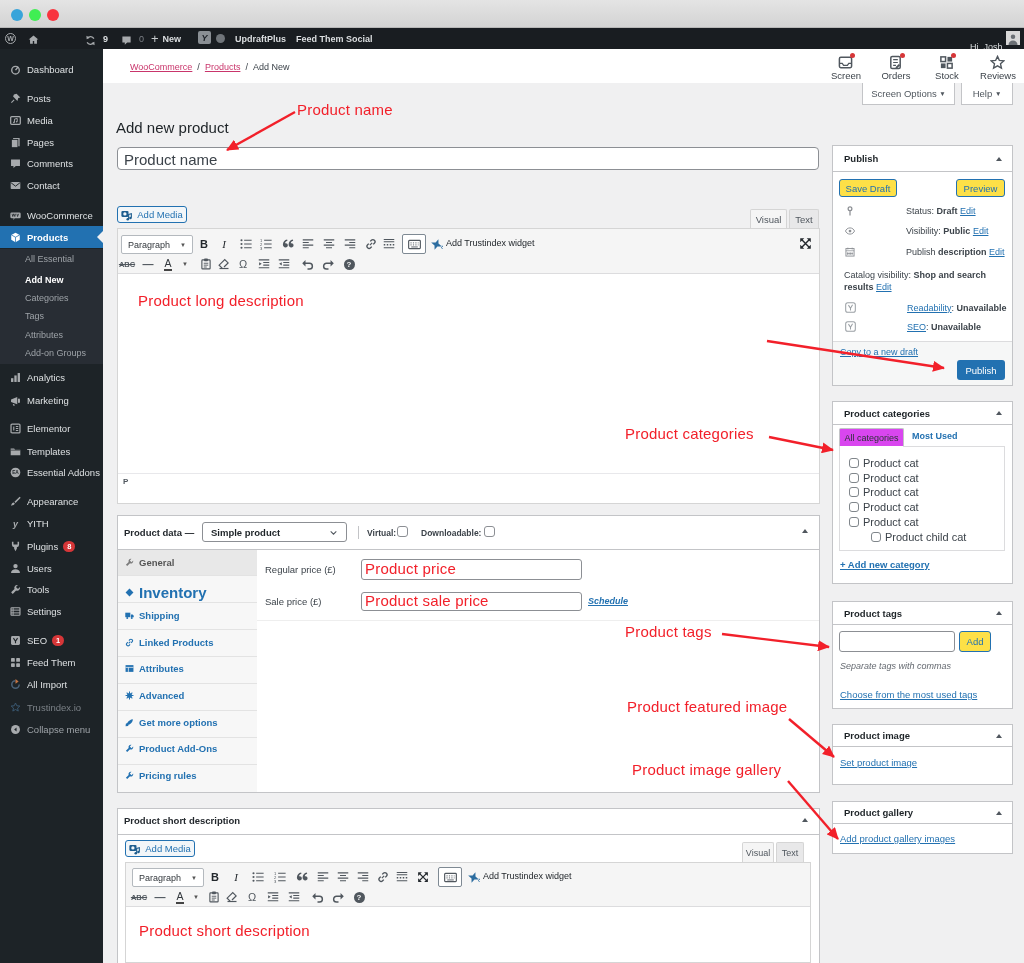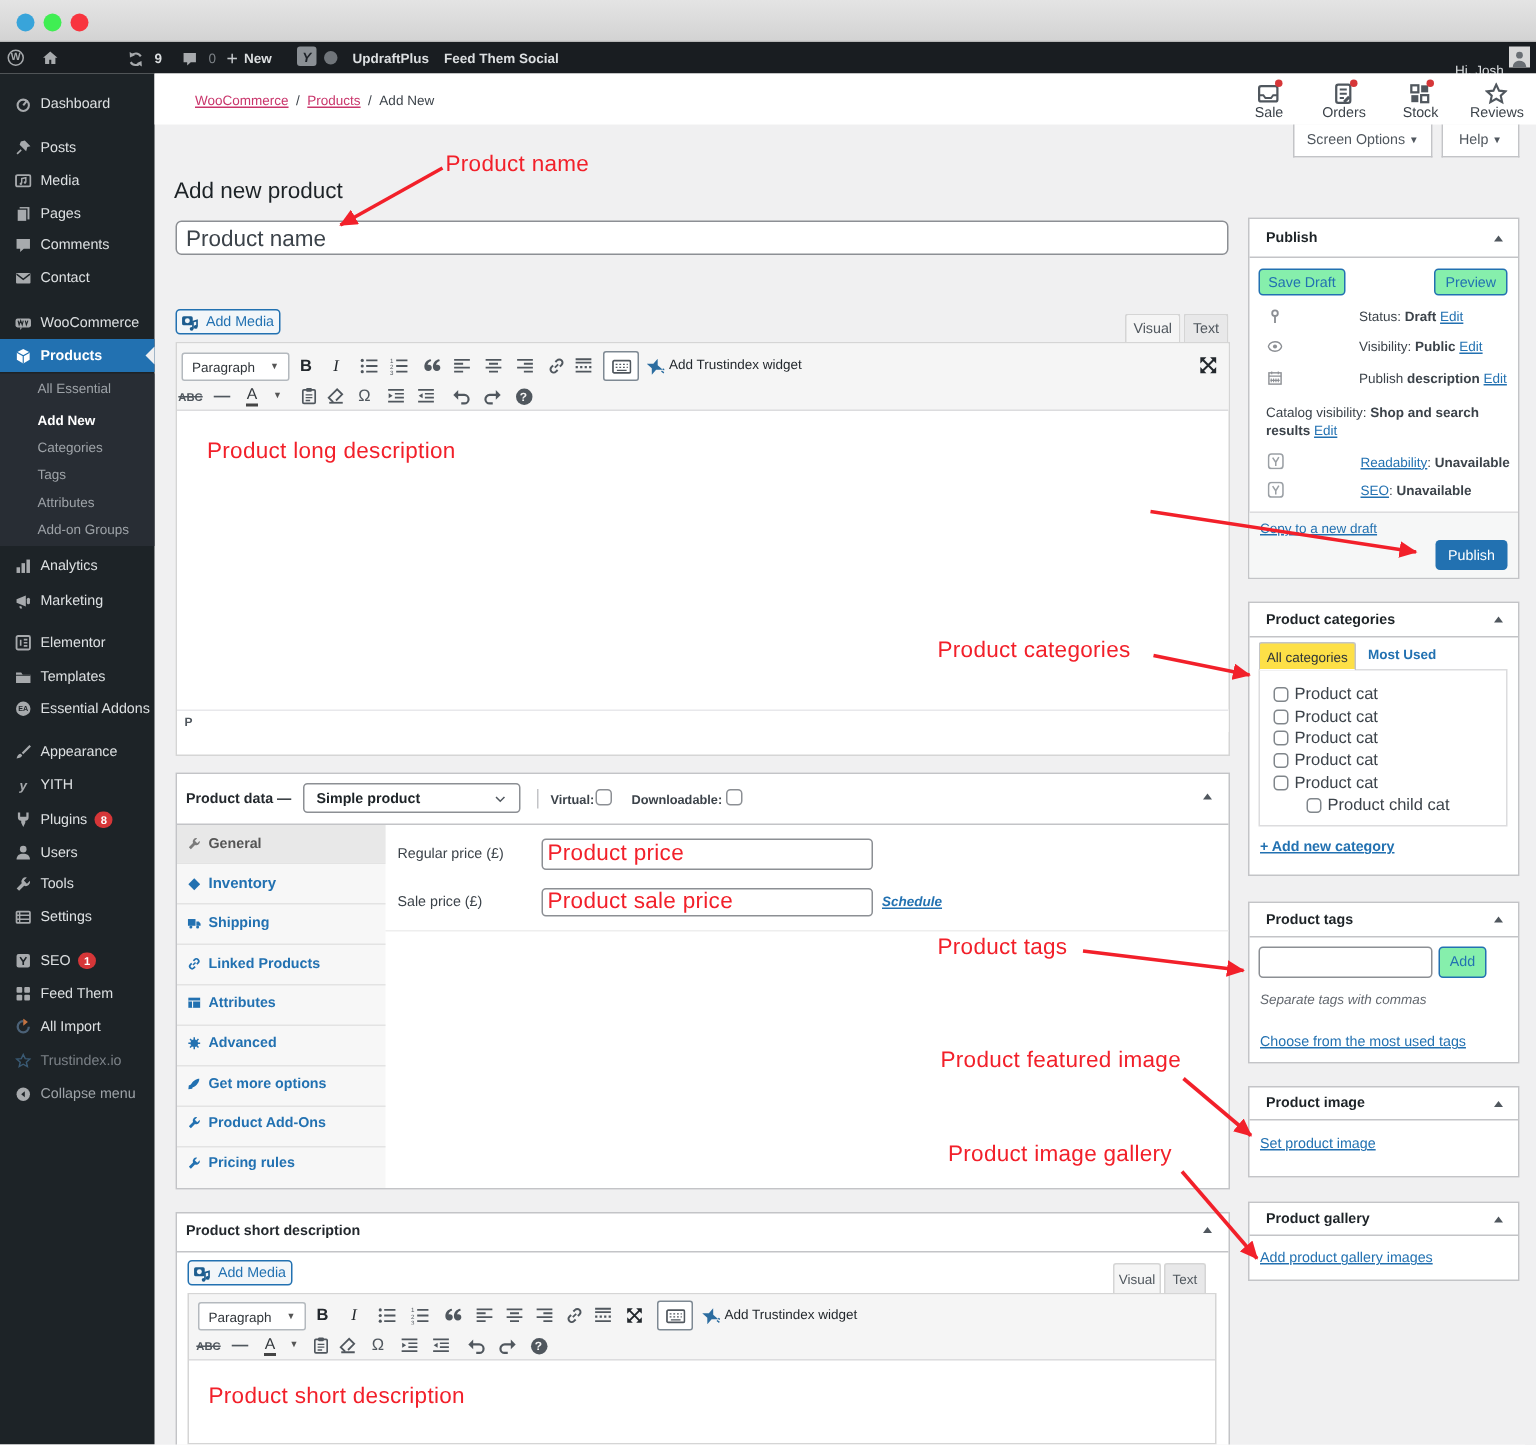--- a/index.html
+++ b/index.html
@@ -3,21 +3,21 @@
 <style>
 *{box-sizing:border-box;margin:0;padding:0;}
 body{font-family:"Liberation Sans",sans-serif;background:#fff;}
 #page{position:relative;width:1024px;height:963px;background:#f0f0f1;overflow:hidden;font-family:"Liberation Sans",sans-serif;}
 .abs{position:absolute;}
 a{text-decoration:underline;color:#2271b1;}
 .red{position:absolute;color:#f2202a;font-size:15px;font-weight:500;white-space:nowrap;letter-spacing:.2px;}
 .box{position:absolute;background:#fff;border:1px solid #c3c4c7;}
 .bh{display:flex;align-items:center;justify-content:space-between;padding:0 10px 0 11px;font-weight:bold;color:#1d2327;font-size:9.5px;border-bottom:1px solid #c3c4c7;}
 .tri{width:0;height:0;border-left:3.5px solid transparent;border-right:3.5px solid transparent;border-bottom:4.5px solid #50575e;}
-.btn2{position:absolute;display:flex;align-items:center;justify-content:center;background:#86efac;border:1px solid #2271b1;border-radius:3px;color:#2271b1;font-size:9.5px;}
+.btn2{position:absolute;display:flex;align-items:center;justify-content:center;background:#fde047;border:1px solid #2271b1;border-radius:3px;color:#2271b1;font-size:9.5px;}
 .cb{position:absolute;width:11px;height:11px;border:1px solid #8c8f94;border-radius:3px;background:#fff;}
 .mi{position:absolute;display:flex;align-items:center;color:#dde0e2;font-size:9.5px;height:14px;left:10px;}
 .mi svg{margin-right:6px;flex:none;}
 .smi{position:absolute;left:25px;color:#9ea3a8;font-size:9px;height:12px;display:flex;align-items:center;}
 .row{position:absolute;display:flex;align-items:center;font-size:9px;color:#3c434a;white-space:nowrap;gap:44px;}
 .tbi{position:absolute;display:flex;align-items:center;justify-content:center;color:#50575e;}
 </style></head><body>
 <div id="page">
 
 <div class="abs" style="left:0;top:0;width:1024px;height:28px;background:linear-gradient(#e4e4e4,#d3d3d3);border-bottom:1px solid #b7b7b7;">
@@ -248,21 +248,21 @@
       <span>Collapse menu</span>
     </div>
 <div class="abs" style="left:103px;top:49px;width:921px;height:34px;background:#fff;"></div>
 <div class="abs" style="left:130px;top:62px;font-size:9px;color:#3c434a;white-space:nowrap;">
 <a style="color:#c9356b;">WooCommerce</a>&nbsp; / &nbsp;<a style="color:#c9356b;">Products</a>&nbsp; / &nbsp;Add New</div>
 <div class="abs" style="left:838px;top:55px;"><svg width="15" height="15" viewBox="0 0 16 16" style="">
         <rect x="1.5" y="2.5" width="13" height="11" rx="1.5" fill="none" stroke="#50575e" stroke-width="1.6"></rect>
         <path d="M1.5 9h3l1.5 2h4L11.5 9h3" fill="none" stroke="#50575e" stroke-width="1.4"></path>
       </svg></div>
 <div class="abs" style="left:850px;top:53px;width:5px;height:5px;border-radius:50%;background:#d63638;"></div>
-<div class="abs" style="left:821px;top:70px;width:50px;text-align:center;font-size:9.5px;color:#3c434a;">Sale</div>
+<div class="abs" style="left:821px;top:70px;width:50px;text-align:center;font-size:9.5px;color:#3c434a;">Screen</div>
 <div class="abs" style="left:888px;top:55px;"><svg width="15" height="15" viewBox="0 0 16 16" style="">
         <rect x="3" y="1.5" width="10" height="13" rx="1.5" fill="none" stroke="#50575e" stroke-width="1.6"></rect>
         <path d="M5.5 5h5M5.5 8h5M5.5 11h3" stroke="#50575e" stroke-width="1.3"></path>
         <path d="M9 15l4-4-1.5-1.5L8 13z" fill="#50575e"></path>
       </svg></div>
 <div class="abs" style="left:900px;top:53px;width:5px;height:5px;border-radius:50%;background:#d63638;"></div>
 <div class="abs" style="left:871px;top:70px;width:50px;text-align:center;font-size:9.5px;color:#3c434a;">Orders</div>
 <div class="abs" style="left:939px;top:55px;"><svg width="15" height="15" viewBox="0 0 16 16" style="">
         <rect x="2" y="2" width="5" height="5" fill="none" stroke="#50575e" stroke-width="1.6"></rect>
         <rect x="9" y="2" width="5" height="5" fill="#50575e"></rect>
@@ -435,21 +435,21 @@
 <div class="abs tri" style="left:802px;top:529px;"></div>
 <div class="abs" style="left:118px;top:549px;width:701px;height:1px;background:#c3c4c7;"></div>
 <div class="abs" style="left:118px;top:550px;width:139px;height:242px;background:#f7f7f7;"></div>
 <div class="abs" style="left:118px;top:550px;width:139px;height:25px;background:#e8e8e8;"></div>
 <div class="abs" style="left:125px;top:557px;display:flex;align-items:center;font-size:9.5px;font-weight:600;color:#555;white-space:nowrap;">
       <svg width="9" height="9" viewBox="0 0 16 16" style="">
         <path d="M14.5 4.5a4.2 4.2 0 01-5.6 5L4 14.4 1.6 12l4.9-4.9a4.2 4.2 0 015-5.6L8.6 4.4l3 3z" fill="#7b7b7b"></path>
       </svg>
       <span style="margin-left:5px;">General</span>
     </div>
-<div class="abs" style="left:125px;top:584px;display:flex;align-items:center;font-size:10px;font-weight:600;color:#2271b1;white-space:nowrap;">
+<div class="abs" style="left:125px;top:584px;display:flex;align-items:center;font-size:15px;font-weight:600;color:#2271b1;white-space:nowrap;">
       <svg width="9" height="9" viewBox="0 0 16 16" style="">
         <path d="M8 1l7 7-7 7-7-7z" fill="#2271b1"></path>
       </svg>
       <span style="margin-left:5px;">Inventory</span>
     </div>
 <div class="abs" style="left:125px;top:610px;display:flex;align-items:center;font-size:9.5px;font-weight:600;color:#2271b1;white-space:nowrap;">
       <svg width="9" height="9" viewBox="0 0 16 16" style="">
         <rect x="0.5" y="3" width="9" height="8" fill="#2271b1"></rect>
         <path d="M10.5 6h3l2 2.5V11h-5z" fill="#2271b1"></path>
         <circle cx="4" cy="12.5" r="1.8" fill="#2271b1"></circle>
@@ -705,21 +705,21 @@
           <path d="M5 4.5l3 4.5 3-5M8 9v3.5" stroke="#9ba0a5" stroke-width="1.5" fill="none"></path>
         </svg>
       </span>
       <span><a>SEO</a>: <b>Unavailable</b></span>
     </div>
 <div class="abs" style="left:833px;top:341px;width:179px;height:44px;background:#f6f7f7;border-top:1px solid #dcdcde;"></div>
 <div class="abs" style="left:840px;top:347px;font-size:9px;"><a>Copy to a new draft</a></div>
 <div class="abs" style="left:957px;top:360px;width:48px;height:20px;background:#2271b1;border-radius:3px;color:#fff;font-size:9.5px;display:flex;align-items:center;justify-content:center;">Publish</div>
 <div class="box" style="left:832px;top:401px;width:181px;height:183px;"></div>
 <div class="abs bh" style="left:833px;top:402px;width:179px;height:23px;">Product categories<span class="tri"></span></div>
-<div class="abs" style="left:839px;top:428px;width:65px;height:19px;background:#fde047;border:1px solid #c3c4c7;border-bottom:1px solid #fff;border-radius:2px 2px 0 0;display:flex;align-items:center;justify-content:center;font-size:9px;color:#2c3338;z-index:3;">All categories</div>
+<div class="abs" style="left:839px;top:428px;width:65px;height:19px;background:#d946ef;border:1px solid #c3c4c7;border-bottom:1px solid #fff;border-radius:2px 2px 0 0;display:flex;align-items:center;justify-content:center;font-size:9px;color:#2c3338;z-index:3;">All categories</div>
 <div class="abs" style="left:912px;top:431px;font-size:9px;font-weight:600;color:#2271b1;">Most Used</div>
 <div class="abs" style="left:839px;top:446px;width:166px;height:105px;background:#fff;border:1px solid #dcdcde;"></div>
 <div class="abs" style="left:849px;top:458px;width:10px;height:10px;border:1.2px solid #80868b;border-radius:3px;background:#fff;"></div>
 <div class="abs" style="left:863px;top:457px;font-size:11px;color:#3c434a;">Product cat</div>
 <div class="abs" style="left:849px;top:473px;width:10px;height:10px;border:1.2px solid #80868b;border-radius:3px;background:#fff;"></div>
 <div class="abs" style="left:863px;top:472px;font-size:11px;color:#3c434a;">Product cat</div>
 <div class="abs" style="left:849px;top:487px;width:10px;height:10px;border:1.2px solid #80868b;border-radius:3px;background:#fff;"></div>
 <div class="abs" style="left:863px;top:486px;font-size:11px;color:#3c434a;">Product cat</div>
 <div class="abs" style="left:849px;top:502px;width:10px;height:10px;border:1.2px solid #80868b;border-radius:3px;background:#fff;"></div>
 <div class="abs" style="left:863px;top:501px;font-size:11px;color:#3c434a;">Product cat</div>

